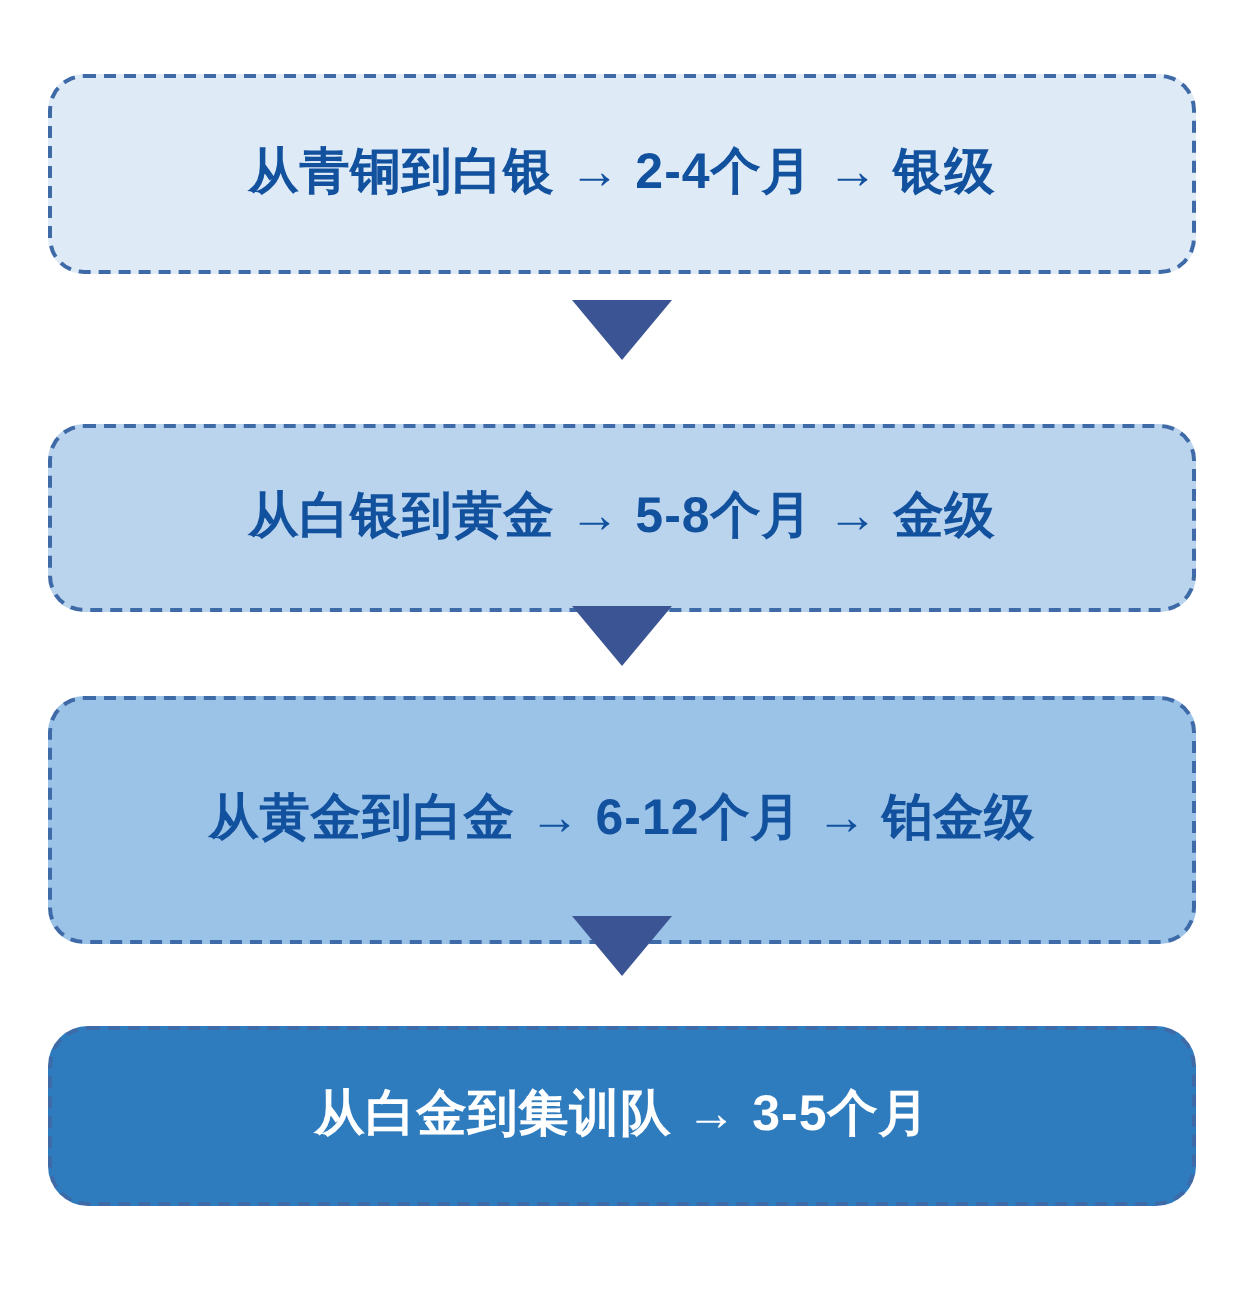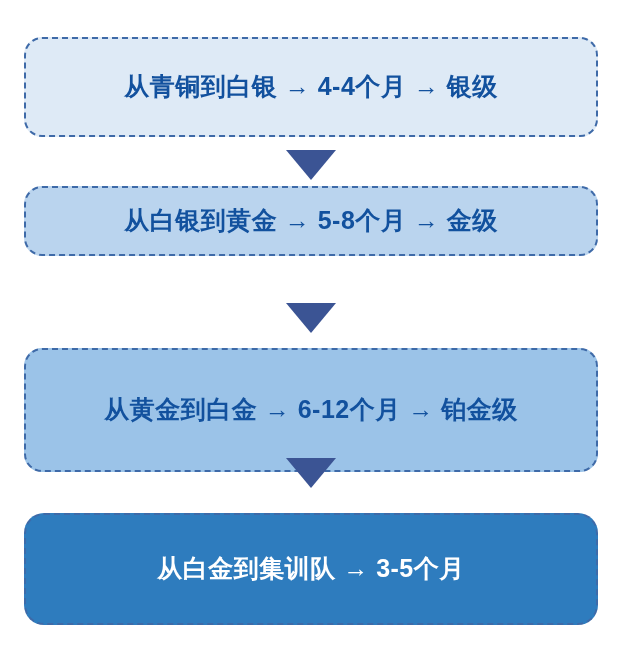--- a/index.html
+++ b/index.html
@@ -49,23 +49,23 @@
 
   .node-line.secondary {
     font-size: 19px;
     font-weight: bold;
     line-height: 1.35;
     margin-top: 10px;
   }
 
   
   #node-1 { top: 37px;  height: 100px; }
-  #node-2 { top: 186px; height: 70px;  }
+  #node-2 { top: 212px; height: 94px;  }
   #node-3 { top: 348px; height: 124px;  }
-  #node-4 { top: 513px; height: 112px; border-radius: 20px; gap: 16px; }
+  #node-4 { top: 513px; height: 90px; border-radius: 20px; gap: 16px; }
 
   
   .arrow {
     position: absolute;
     left: 50%;
     transform: translateX(-50%);
     width: 0;
     height: 0;
     border-left: 25px solid transparent;
     border-right: 25px solid transparent;
@@ -74,21 +74,21 @@
   #arrow-1 { top: 150px; }
   #arrow-2 { top: 303px; }
   #arrow-3 { top: 458px; }
 </style>
 </head>
 <body>
 
 <div class="flow">
 
   <div class="node" id="node-1" style="background:#DEEAF6;">
-    <span class="node-line primary" style="color:#12519E;">从青铜到白银 → 4-4个月 → 银级</span>
+    <span class="node-line primary" style="color:#12519E;">从青铜到白银 → 2-4个月 → 银级</span>
   </div>
 
   <div class="arrow" id="arrow-1"></div>
 
   <div class="node" id="node-2" style="background:#BAD4EE;">
     <span class="node-line primary" style="color:#12519E;">从白银到黄金 → 5-8个月 → 金级</span>
   </div>
 
   <div class="arrow" id="arrow-2"></div>
 

